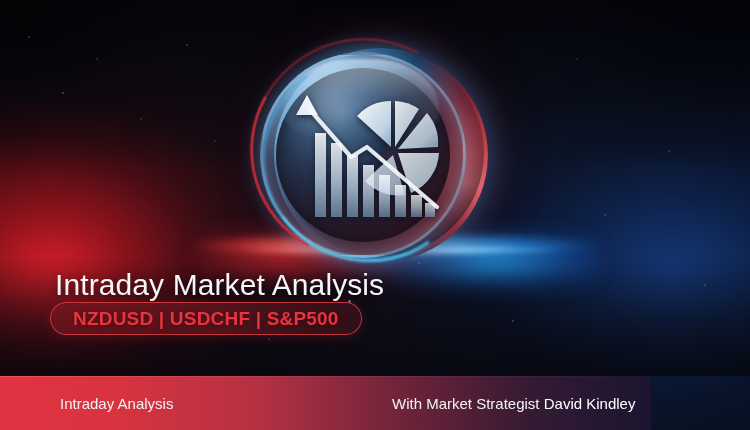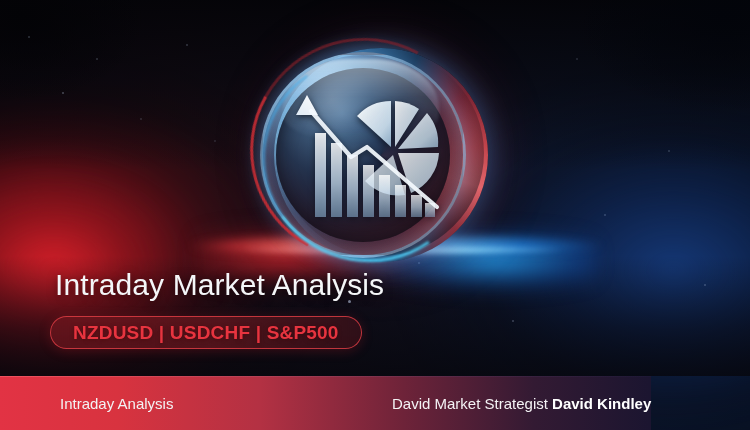--- a/index.html
+++ b/index.html
@@ -229,21 +229,21 @@
     left:55px; top:268px;
     font-size:30px;
     font-weight:400;
     letter-spacing:0.1px;
     color:#f4f6f8;
     text-shadow:0 2px 10px rgba(0,0,0,0.55);
     white-space:nowrap;
   }
   .pill{
     position:absolute;
-    left:50px; top:316px;
+    left:50px; top:302px;
     height:33px;
     padding:0 22px;
     display:inline-flex;
     align-items:center;
     border-radius:20px;
     border:1.5px solid rgba(226,62,70,0.80);
     background:linear-gradient(90deg, rgba(120,24,32,0.62) 0%, rgba(138,30,38,0.52) 55%, rgba(96,22,30,0.42) 100%);
     box-shadow:0 2px 12px rgba(180,30,40,0.28);
     backdrop-filter:blur(2px);
   }
@@ -278,21 +278,21 @@
     color:#f3f2f4;
     white-space:nowrap;
   }
   .bar-right{
     position:absolute;
     left:392px;
     font-size:15px;
     color:#f4f3f5;
     white-space:nowrap;
   }
-  .bar-right b{ font-weight:bold; color:#ffffff; }
+  .bar-right b{ font-weight:normal; color:#ffffff; }
   .bar-top-edge{
     position:absolute; left:0; top:0; width:100%; height:1px;
     background:linear-gradient(90deg, rgba(255,120,130,0.45), rgba(90,70,120,0.25) 70%, rgba(40,40,80,0.15));
   }
 </style>
 </head>
 <body>
 
 <div class="banner">
 
@@ -394,18 +394,18 @@
   <div class="title">Intraday Market Analysis</div>
 
   <div class="pill">
     <span>NZDUSD | USDCHF | S&amp;P500</span>
   </div>
 
   <div class="bottom-bar">
     <div class="bar-top-edge"></div>
     <div class="bar-left">Intraday Analysis</div>
     <div class="bar-right">
-      <span>David Market Strategist</span>
+      <span>With Market Strategist</span>
       <b>David Kindley</b>
     </div>
   </div>
 
 </div>
 
 </body></html>

